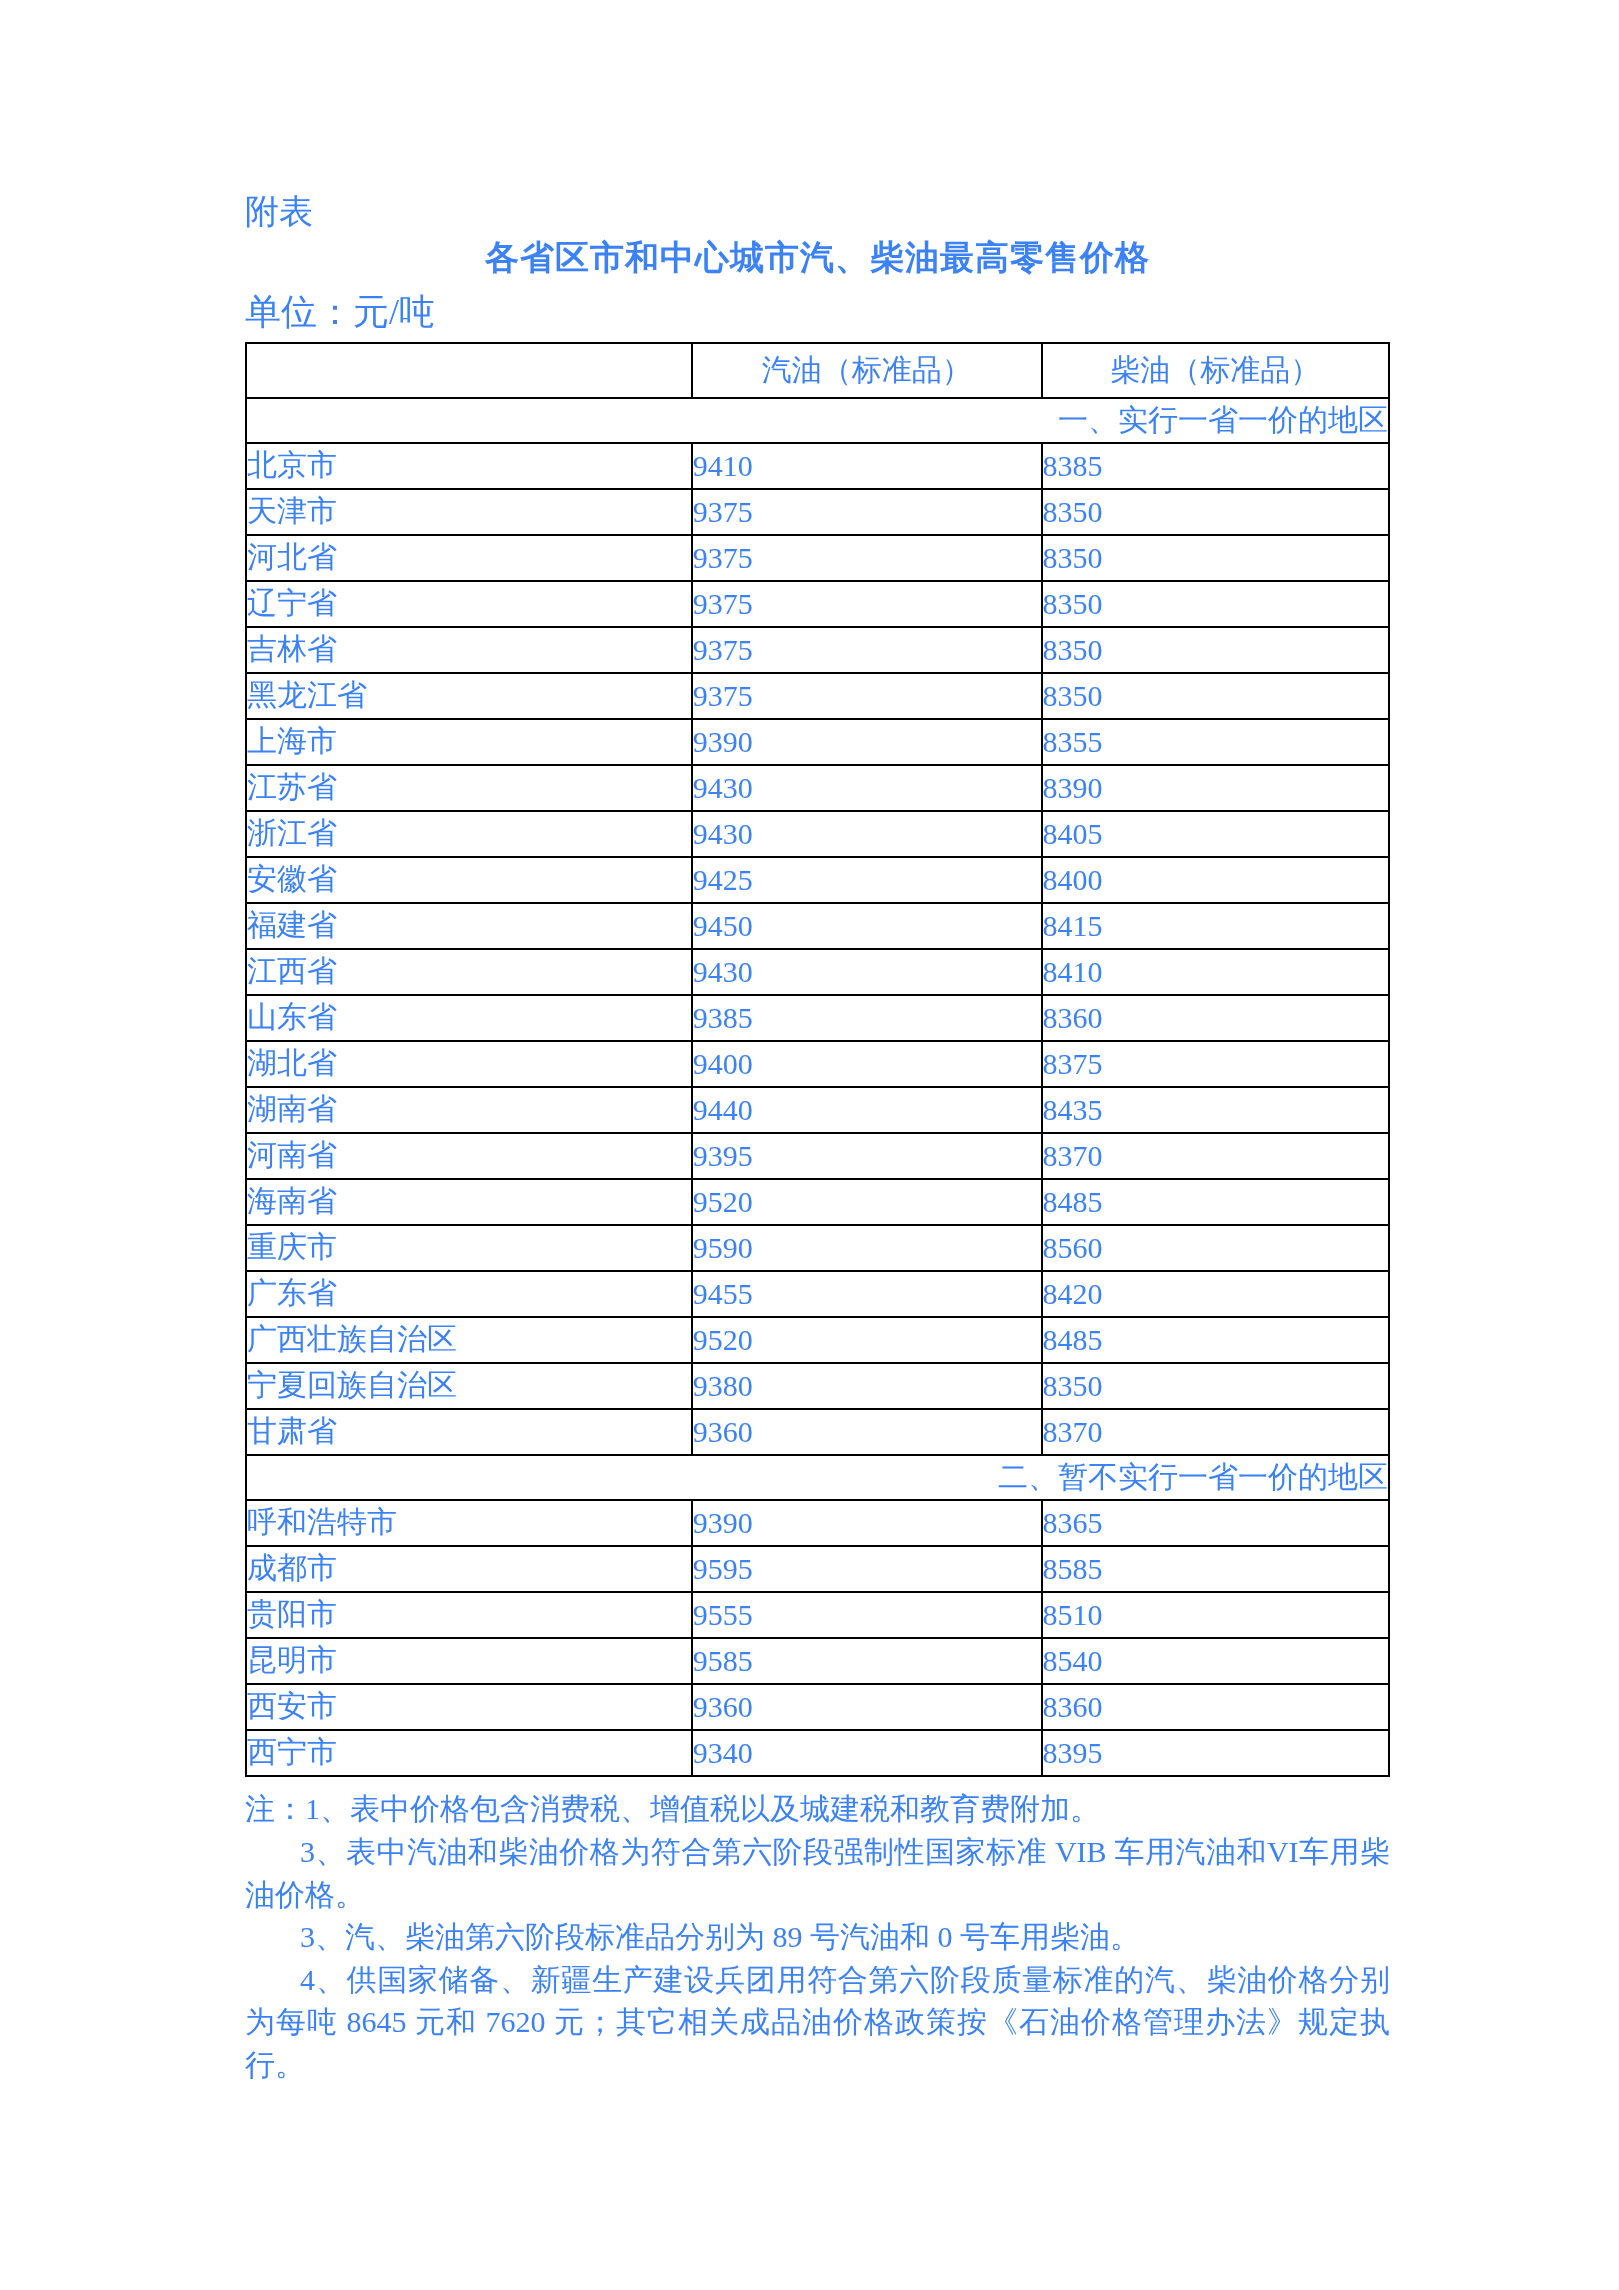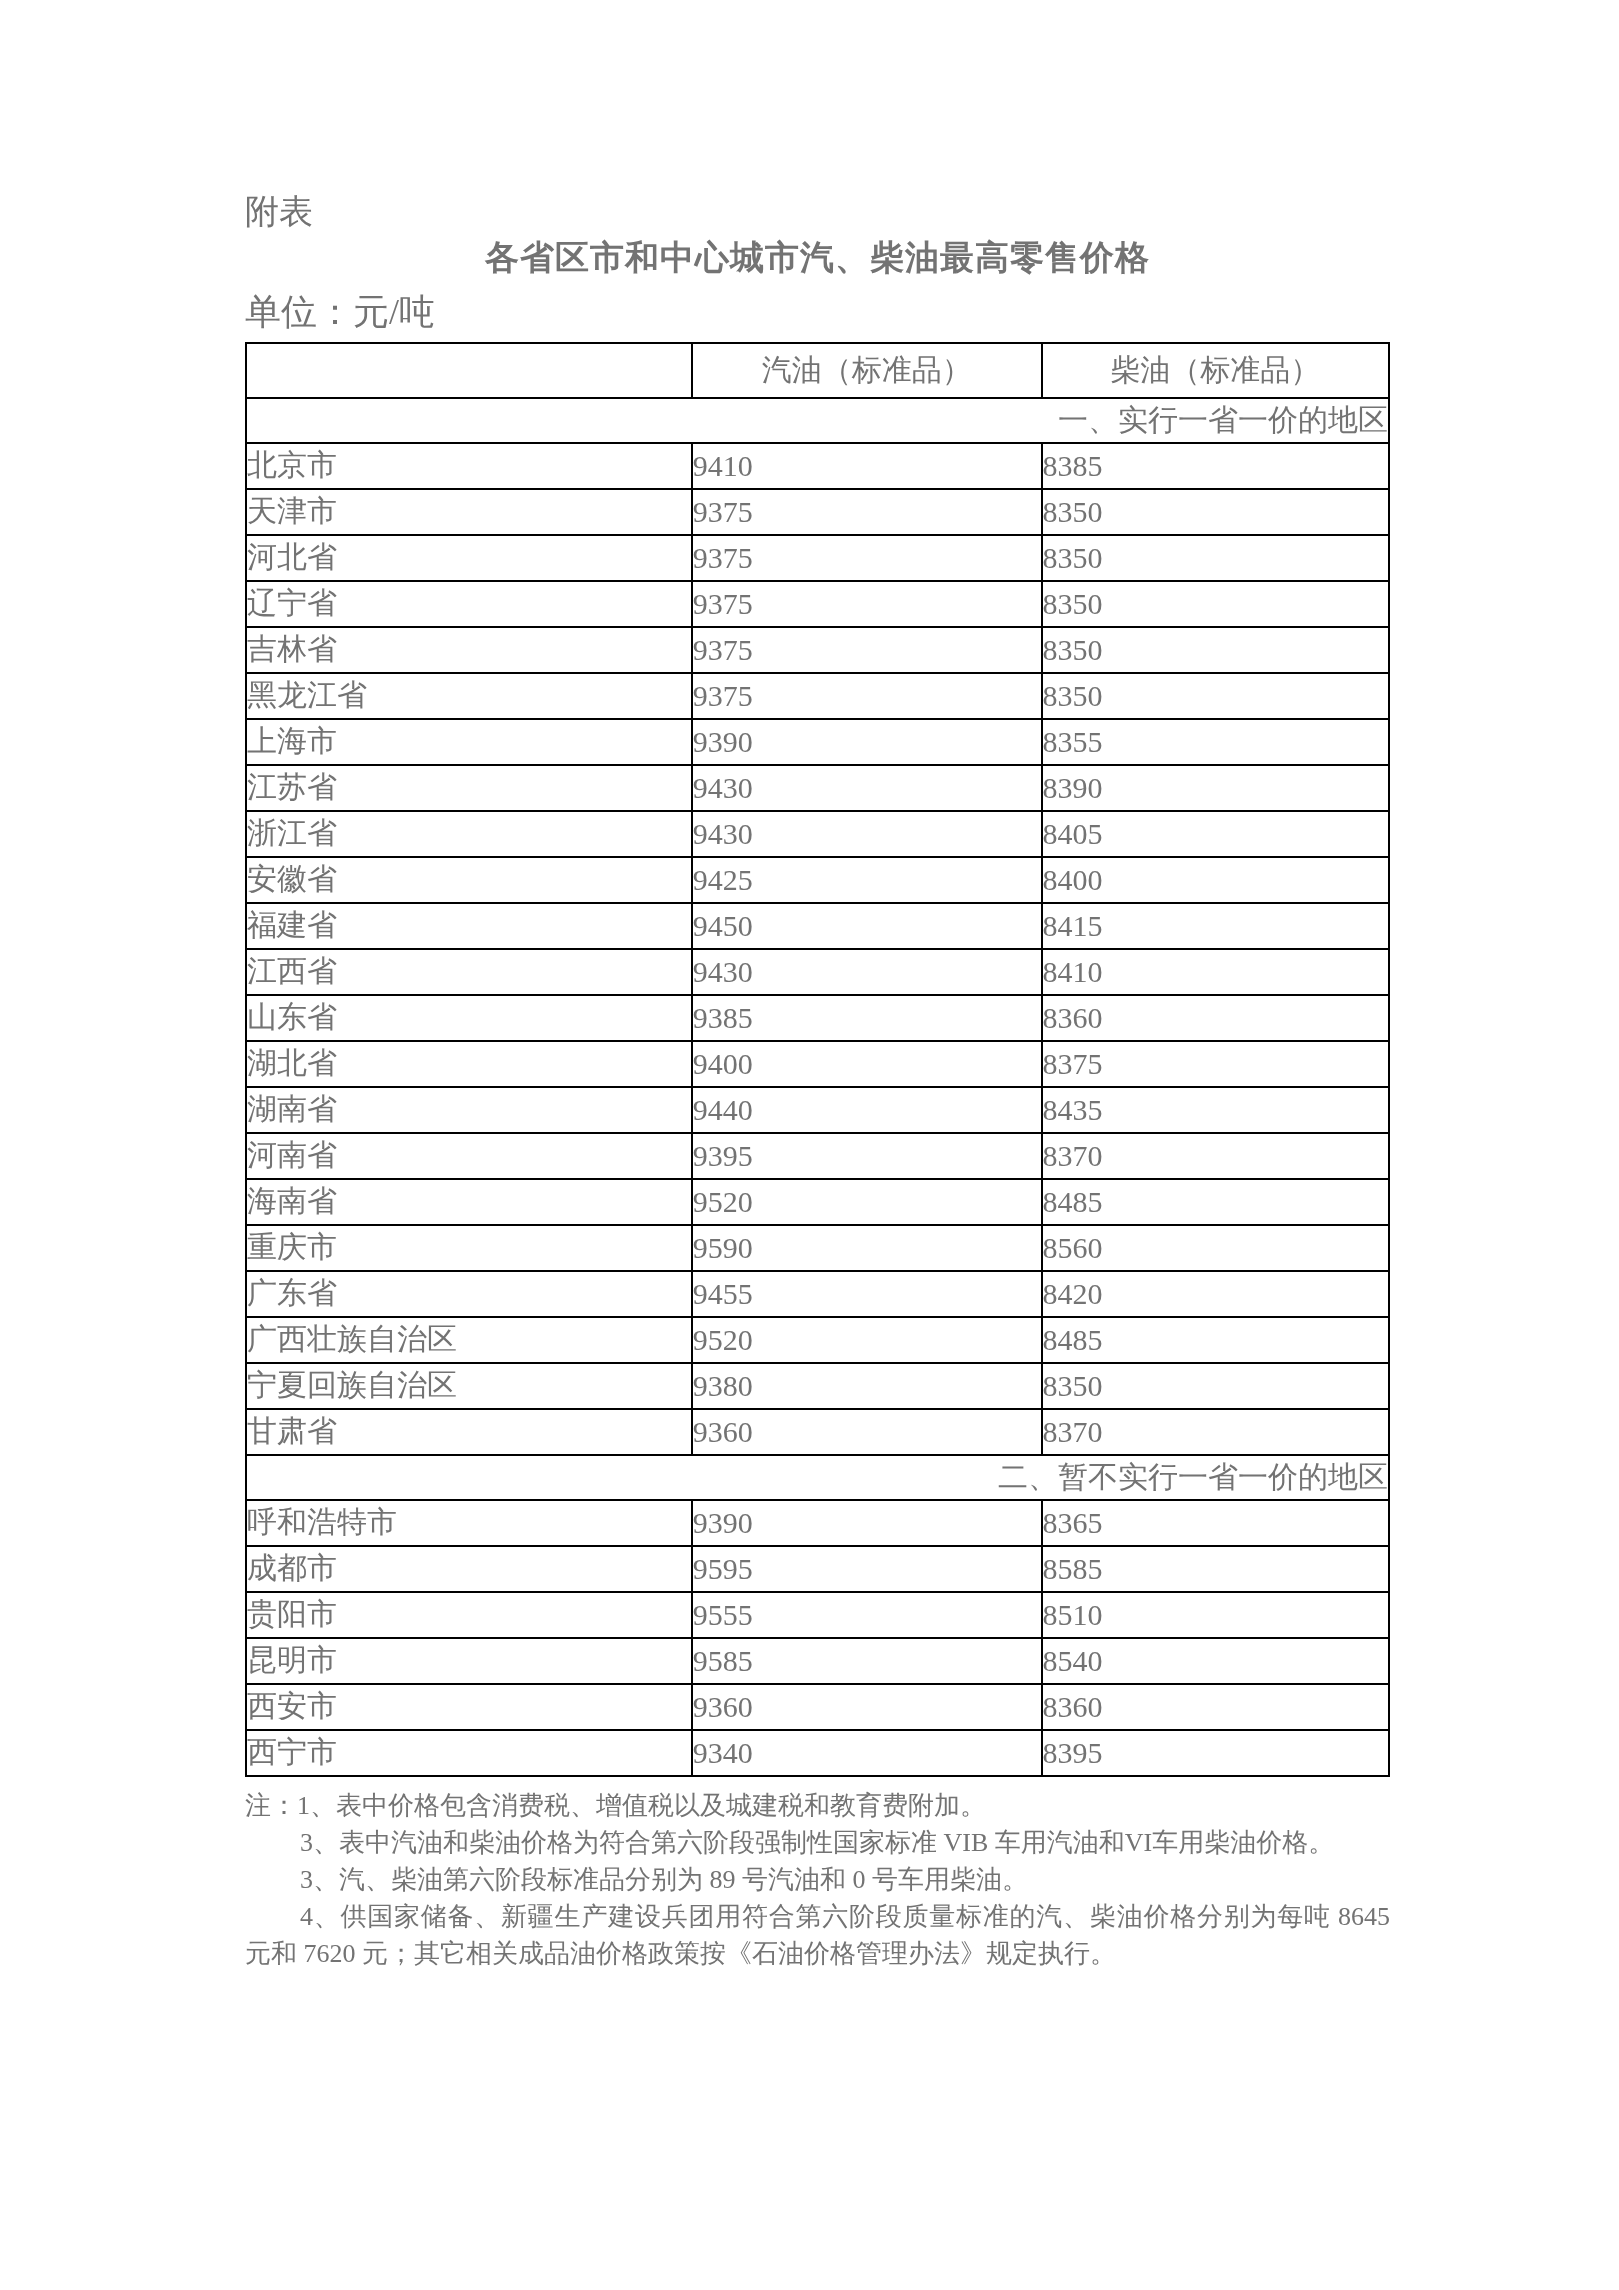--- a/index.html
+++ b/index.html
@@ -7,21 +7,21 @@
     padding: 0;
     background: #ffffff;
   }
   .page {
     position: relative;
     width: 1619px;
     height: 2291px;
     background: #ffffff;
     box-sizing: border-box;
     padding: 192px 229px 0 245px;
-    color: #737373;
+    color: #3b82f6;
     font-family: "Liberation Serif", "DejaVu Serif", serif;
   }
   .doc-tag {
     font-size: 34px;
     line-height: 1.15;
   }
   .doc-title {
     text-align: center;
     font-weight: bold;
     font-size: 34px;
@@ -63,21 +63,21 @@
     height: 44px;
   }
   td.region-cell {
     text-align: left;
     padding-left: 86px;
   }
   td.price-cell {
   }
   .notes {
     margin-top: 11.8px;
-    font-size: 26px;
+    font-size: 30px;
     line-height: 1.42;
   }
   .notes p {
     margin: 0;
     text-align: justify;
   }
   .notes p.indent {
     text-indent: 55px;
   }
 </style>

